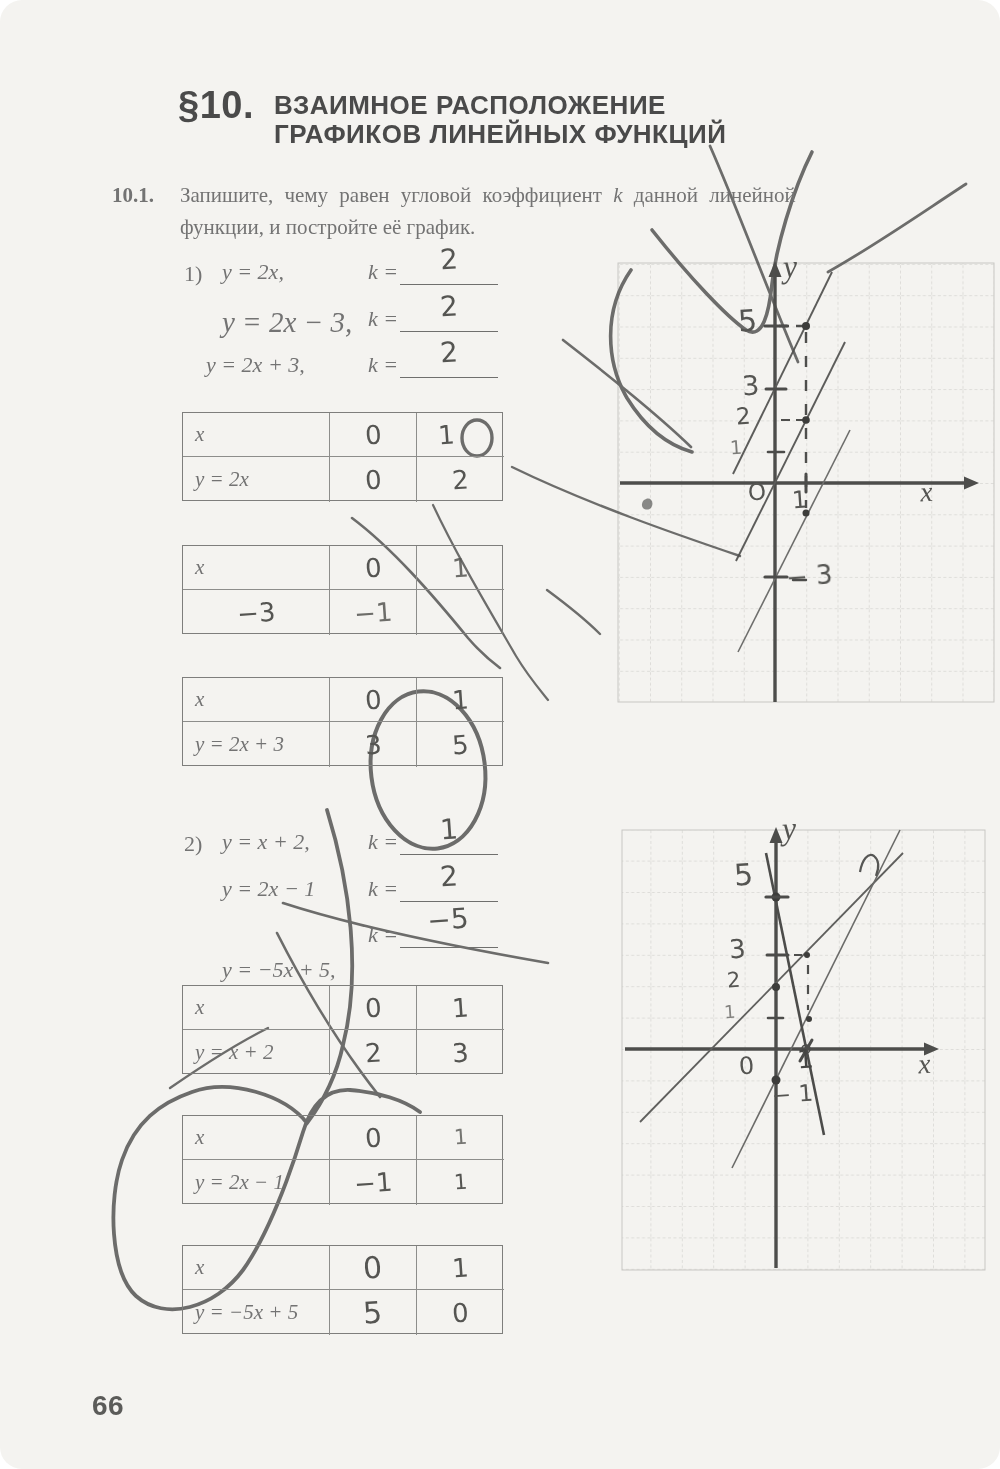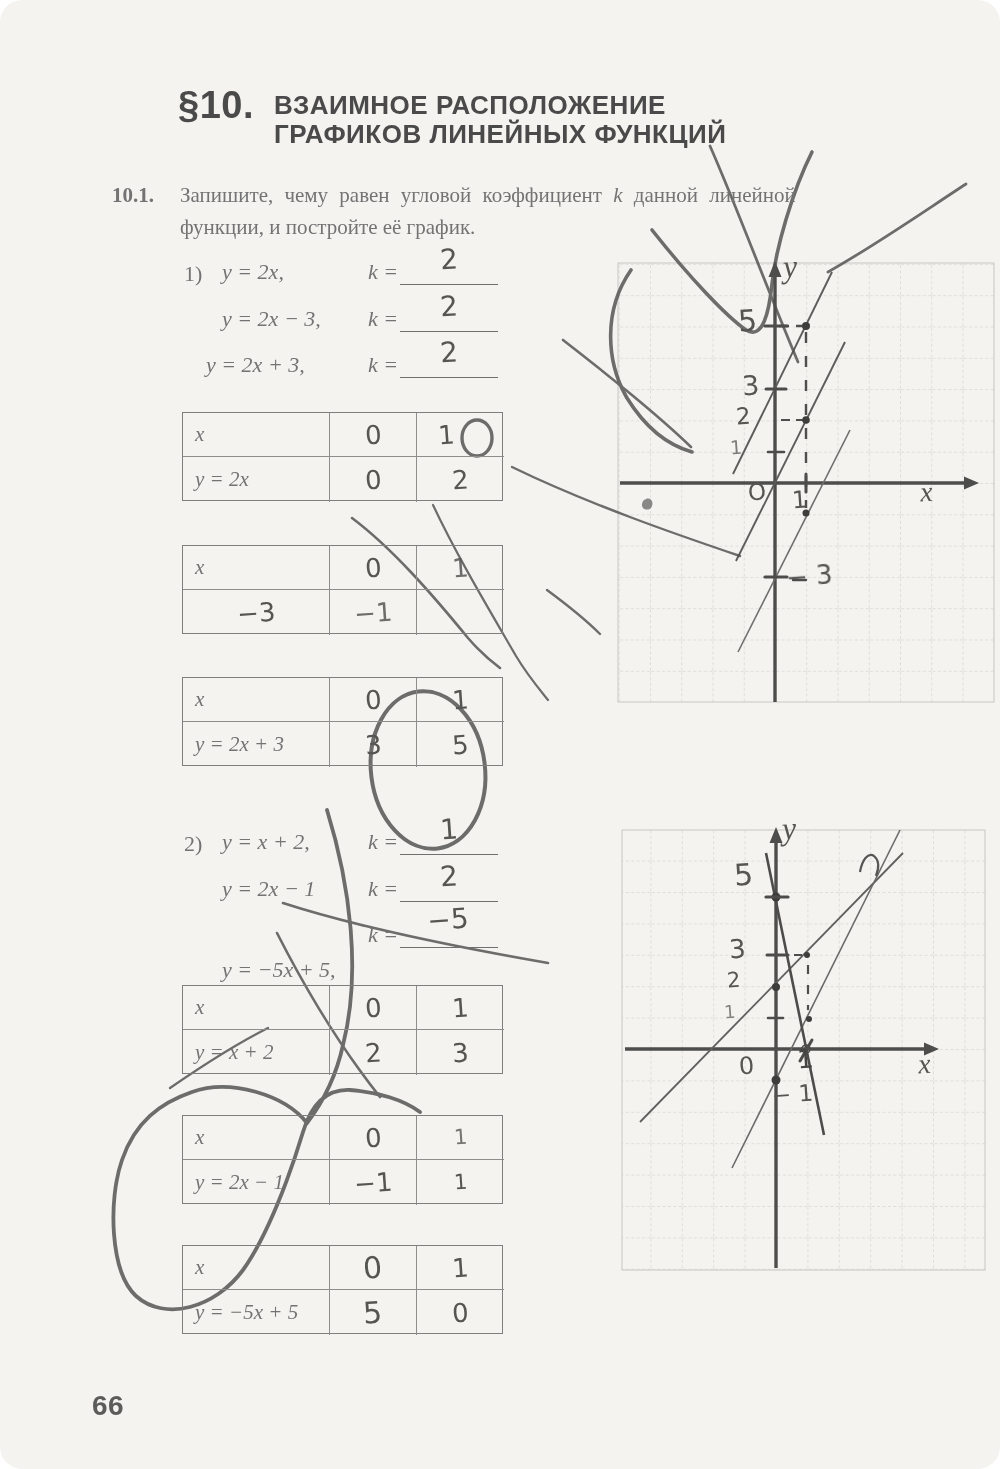--- a/index.html
+++ b/index.html
@@ -163,21 +163,21 @@
   </div>
   <div class="abs ser" style="left:180px;top:215px;font-size:21px;">функции, и постройте её график.</div>
 
   <div class="abs ser" style="left:184px;top:261px;font-size:22px;">1)</div>
 
   <div class="abs ser it" style="left:222px;top:259px;font-size:22px;">y = 2x,</div>
   <div class="abs ser it" style="left:368px;top:259px;font-size:22px;">k =</div>
   <div class="abs underl" style="left:400px;top:284px;width:98px;"></div>
   <div class="abs hw" style="left:424px;top:246px;width:50px;text-align:center;font-size:28px;">2</div>
 
-  <div class="abs ser it" style="left:222px;top:306px;font-size:22px;">y = 2x − 3,</div>
+  <div class="abs ser it" style="left:222px;top:306px;font-size:29px;">y = 2x − 3,</div>
   <div class="abs ser it" style="left:368px;top:306px;font-size:22px;">k =</div>
   <div class="abs underl" style="left:400px;top:331px;width:98px;"></div>
   <div class="abs hw" style="left:424px;top:293px;width:50px;text-align:center;font-size:28px;">2</div>
 
   <div class="abs ser it" style="left:206px;top:352px;font-size:22px;">y = 2x + 3,</div>
   <div class="abs ser it" style="left:368px;top:352px;font-size:22px;">k =</div>
   <div class="abs underl" style="left:400px;top:377px;width:98px;"></div>
   <div class="abs hw" style="left:424px;top:339px;width:50px;text-align:center;font-size:28px;">2</div>
 
   <div class="abs tbl" style="left:182px;top:412px;">

